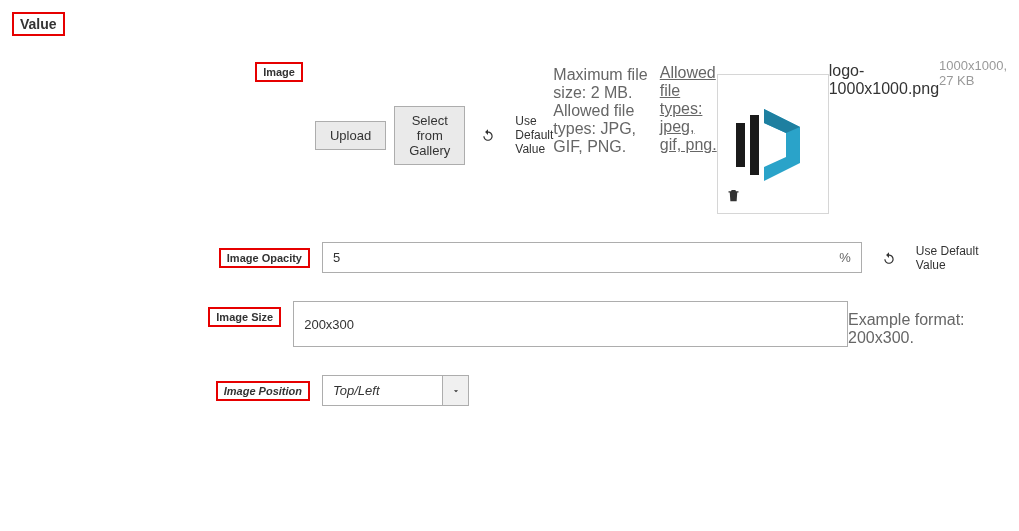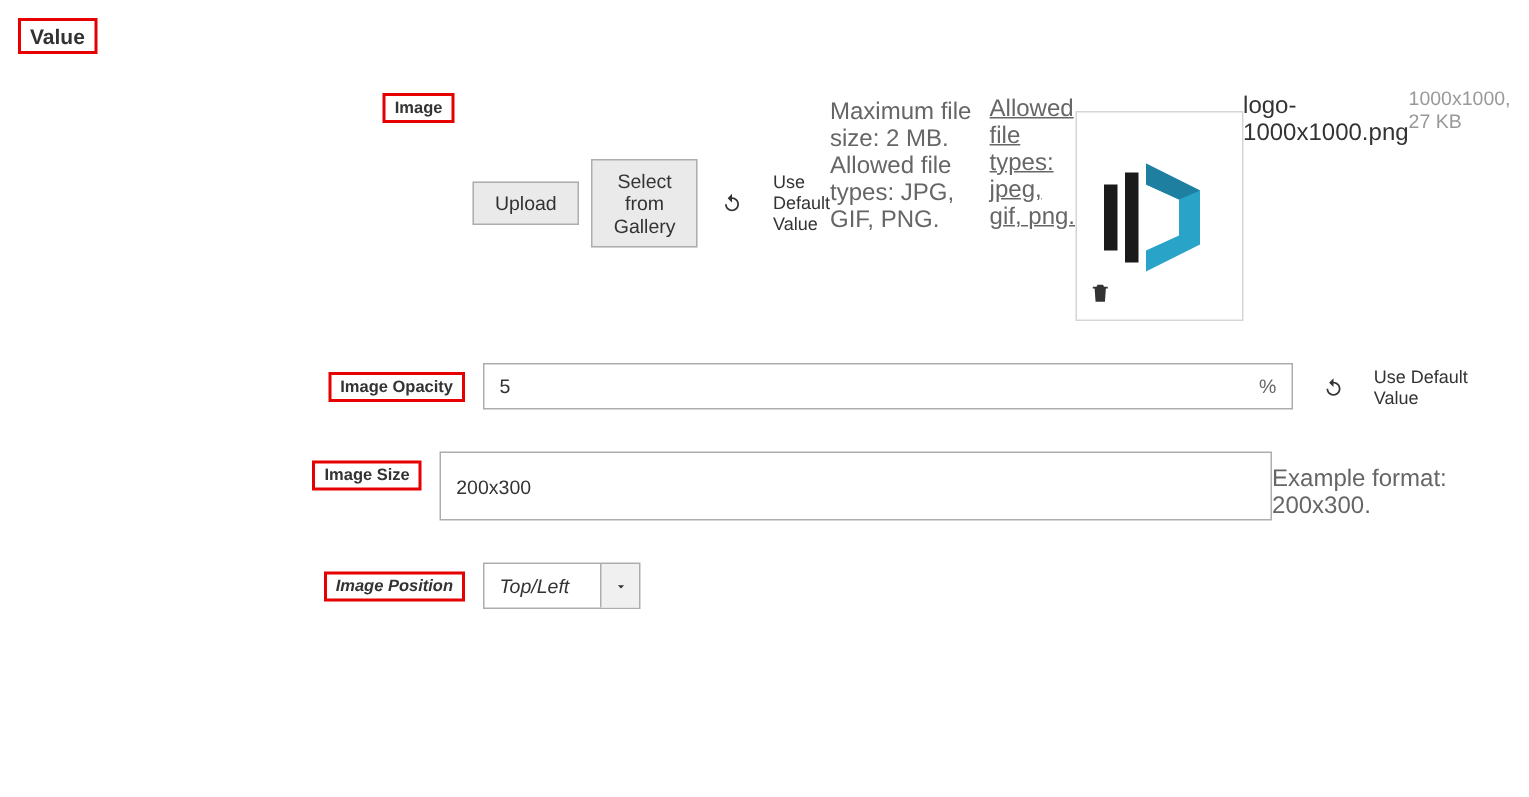--- a/index.html
+++ b/index.html
@@ -60,21 +60,21 @@
     .suffix {
       padding: 7px 10px; font-size: 13px; color: #666;
       border-left: 1px solid transparent;
     }
     .input-plain {
       width: 648px; border: 1px solid #adadad; padding: 7px 10px;
       font-size: 13px; color: #333; outline: none; background: #fff;
     }
     .select-wrap {
       display: flex; align-items: stretch; border: 1px solid #adadad;
-      width: 105px; background: #fff;
+      width: 147px; background: #fff;
     }
     .select-value {
       flex: 1; padding: 7px 10px; font-size: 13px; color: #333;
     }
     .select-toggle {
       width: 26px; display: flex; align-items: center; justify-content: center;
       border-left: 1px solid #adadad; background: #f0f0f0; cursor: pointer;
     }
   </style>
 </head>

